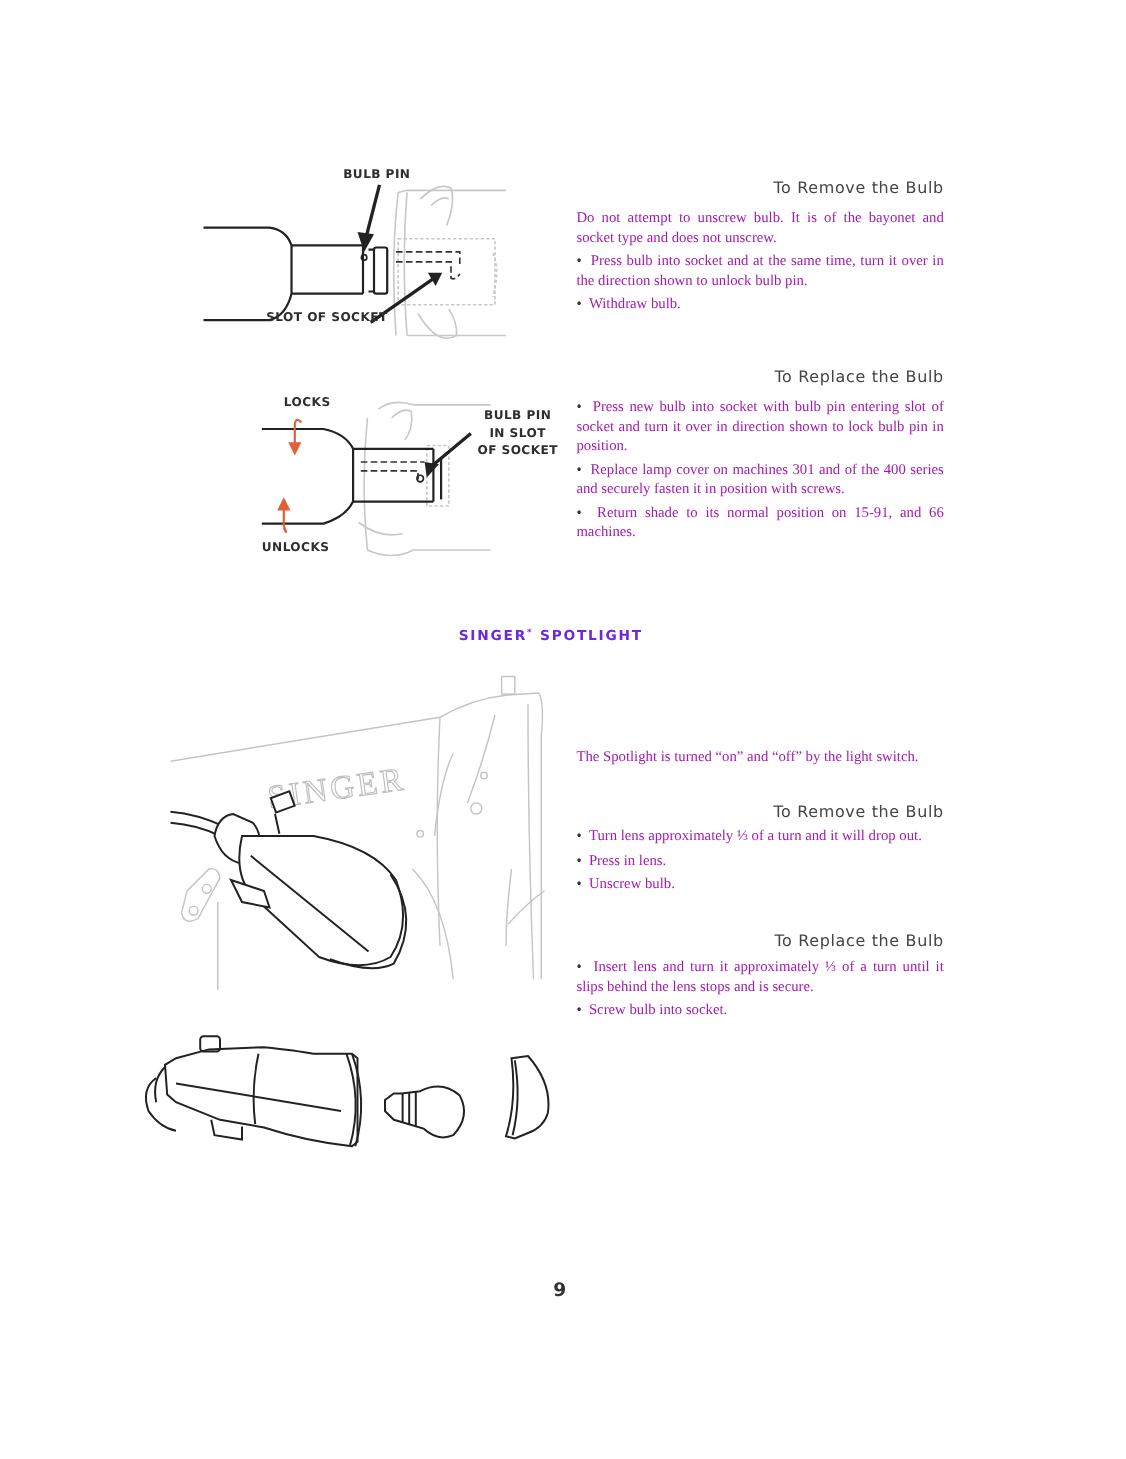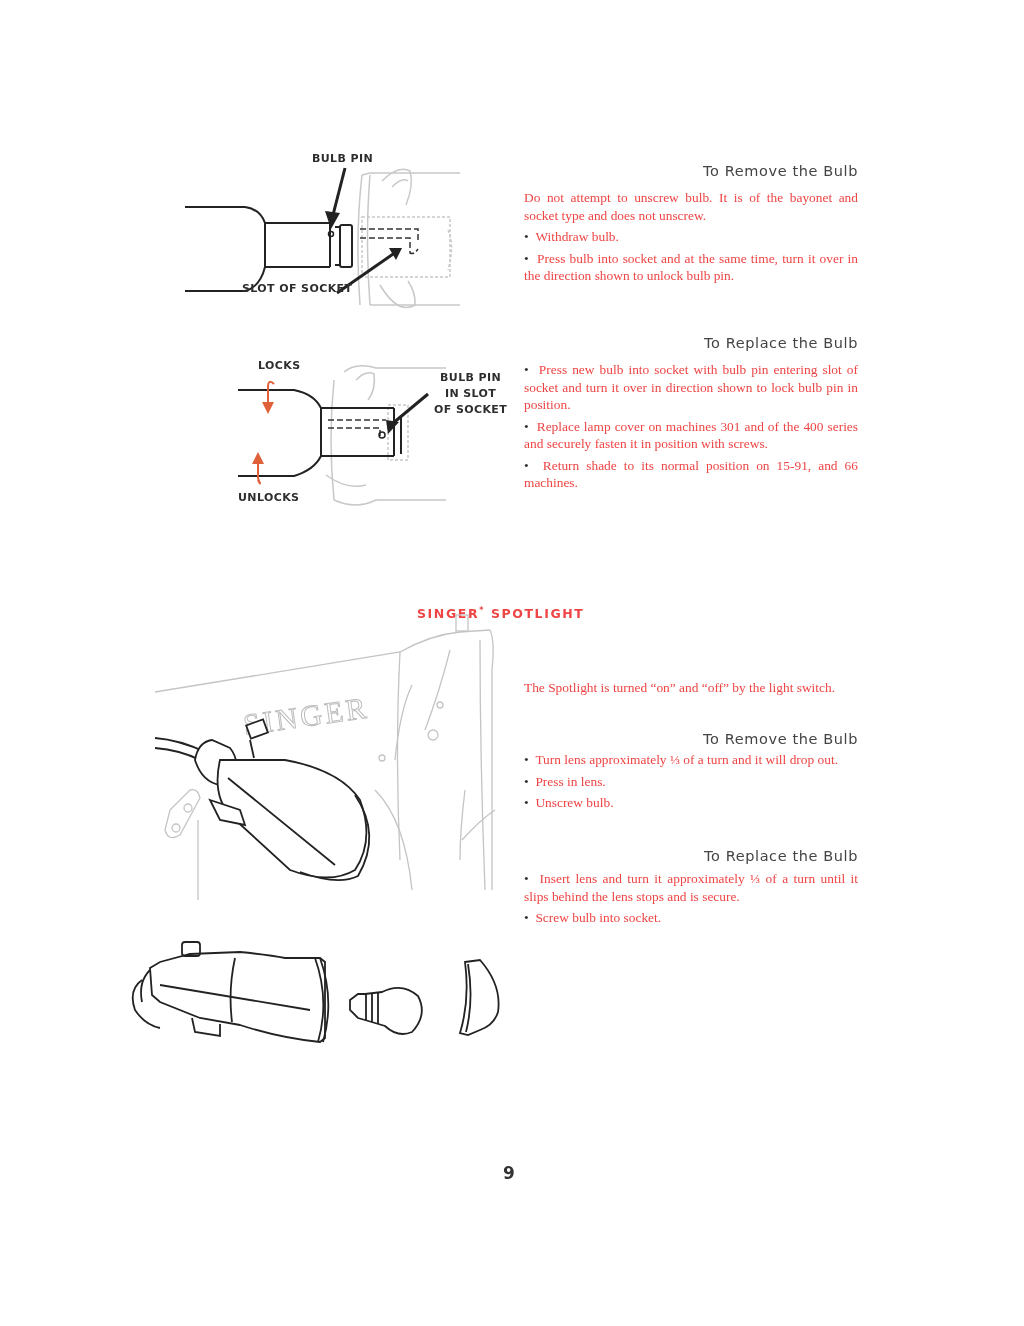--- a/index.html
+++ b/index.html
@@ -2,26 +2,26 @@
 <html><head>
 <meta charset="utf-8">
 <style>
   html, body { margin: 0; padding: 0; background: #ffffff; }
   body { width: 1024px; height: 1326px; position: relative; overflow: hidden;
          font-family: "Liberation Serif", serif; color: #3a3a3a; }
   .abs { position: absolute; }
   .heading { font-family: "DejaVu Sans", sans-serif; font-size: 14.5px; letter-spacing: 0.6px;
              color: #444; font-weight: normal; margin: 0; text-align: right; }
   .para { font-family: "Liberation Serif", serif; font-size: 13.4px; line-height: 17.5px;
-          color: #ef4444; text-align: justify; margin: 0; }
+          color: #a21caf; text-align: justify; margin: 0; }
   .bullet::before { content: "\2022\00a0\00a0"; color: #333; }
   .label { font-family: "DejaVu Sans", sans-serif; font-weight: bold; font-size: 11px;
            color: #2e2e2e; letter-spacing: 0.4px; line-height: 16px; }
   .section-title { font-family: "DejaVu Sans", sans-serif; font-weight: bold; font-size: 12.5px;
-                   letter-spacing: 1.6px; color: #ef4444; margin-top: 36px; }
+                   letter-spacing: 1.6px; color: #6d28d9; }
   .section-title sup { font-size: 8px; }
   .page-num { font-family: "DejaVu Sans", sans-serif; font-weight: bold; font-size: 17px; color: #333; }
   .block p + p { margin-top: 4px; }
   svg { position: absolute; overflow: visible; }
 </style>
 </head>
 <body>
 
 <div class="abs" style="left:170px;top:145px;width:300px;height:175px;">
   <svg width="300" height="175">
@@ -104,22 +104,22 @@
   <div class="abs label" style="left:218px;top:20px;text-align:center;">
     <div>BULB PIN</div>
     <div>IN SLOT</div>
     <div>OF SOCKET</div>
   </div>
 </div>
 
 <div class="abs block" style="left:524px;top:163px;width:334px;">
   <h3 class="heading" style="margin-bottom:10px;">To Remove the Bulb</h3>
   <p class="para">Do not attempt to unscrew bulb. It is of the bayonet and socket type and does not unscrew.</p>
+  <p class="para bullet">Press bulb into socket and at the same time, turn it over in the direction shown to unlock bulb pin.</p>
   <p class="para bullet">Withdraw bulb.</p>
-  <p class="para bullet">Press bulb into socket and at the same time, turn it over in the direction shown to unlock bulb pin.</p>
 </div>
 
 <div class="abs block" style="left:524px;top:335px;width:334px;">
   <h3 class="heading" style="margin-bottom:10px;">To Replace the Bulb</h3>
   <p class="para bullet">Press new bulb into socket with bulb pin entering slot of socket and turn it over in direction shown to lock bulb pin in position.</p>
   <p class="para bullet">Replace lamp cover on machines 301 and of the 400 series and securely fasten it in position with screws.</p>
   <p class="para bullet">Return shade to its normal position on 15-91, and 66 machines.</p>
 </div>
 
 <div class="abs section-title" style="left:417px;top:570px;">

